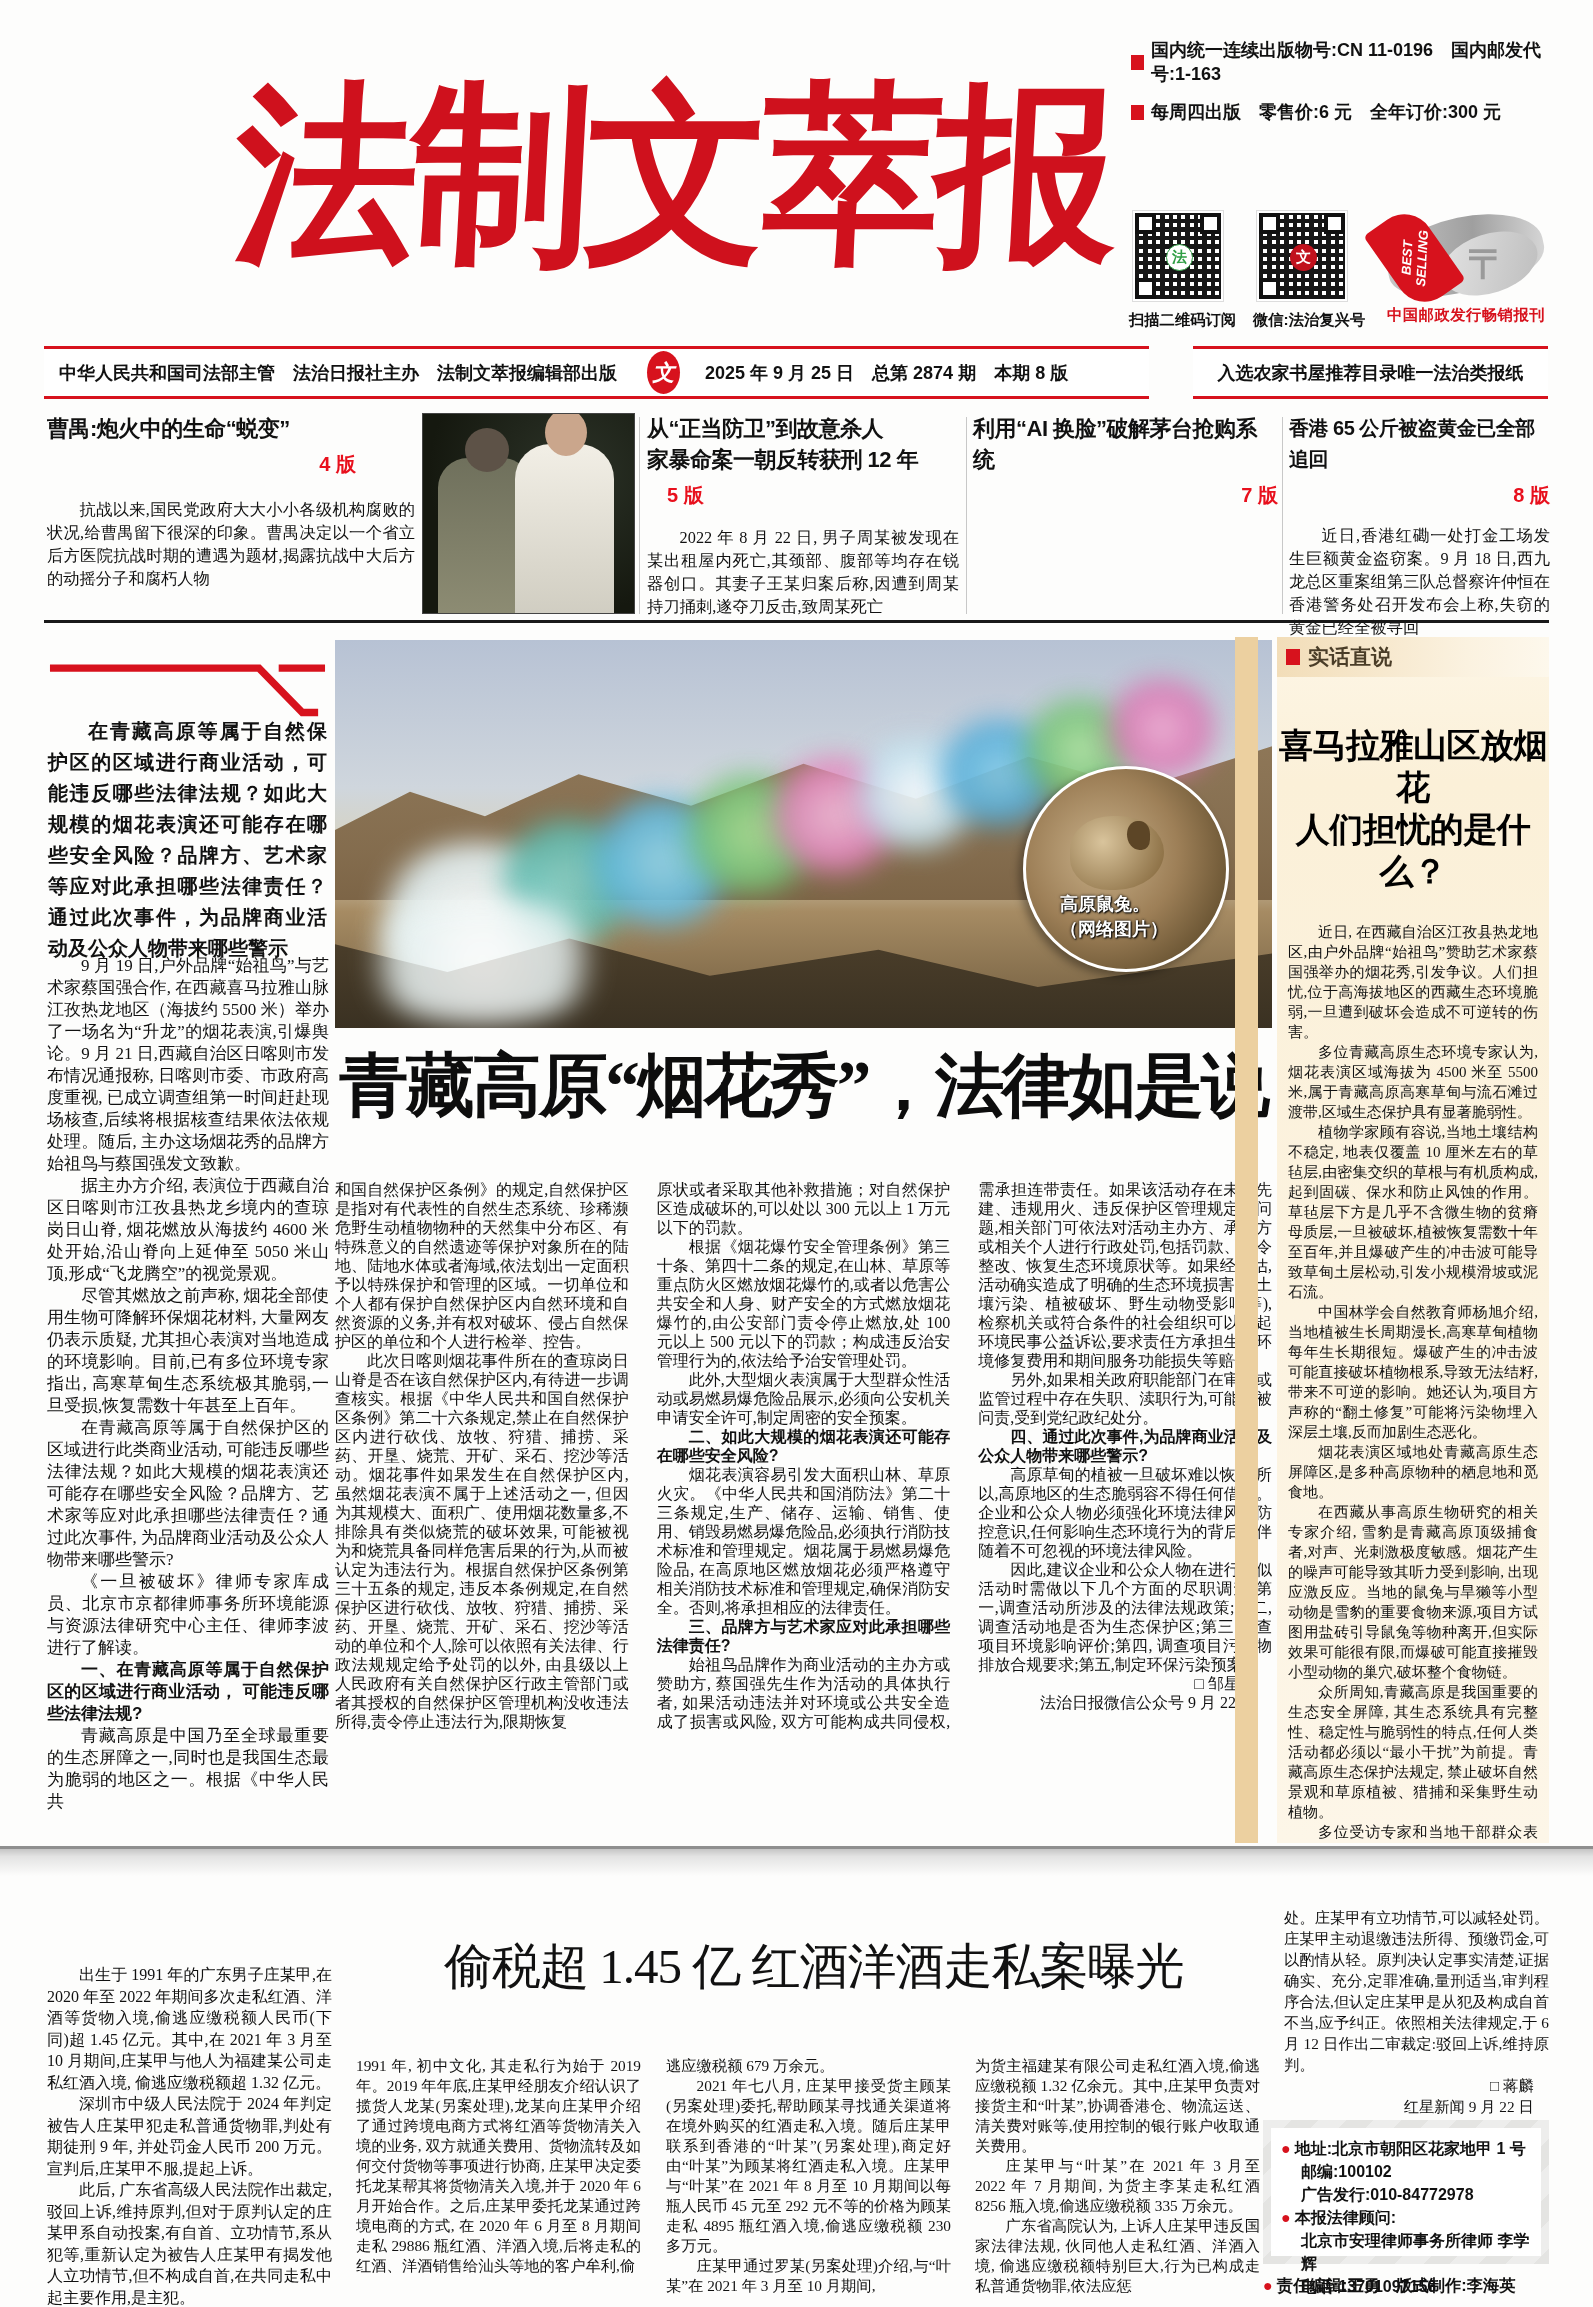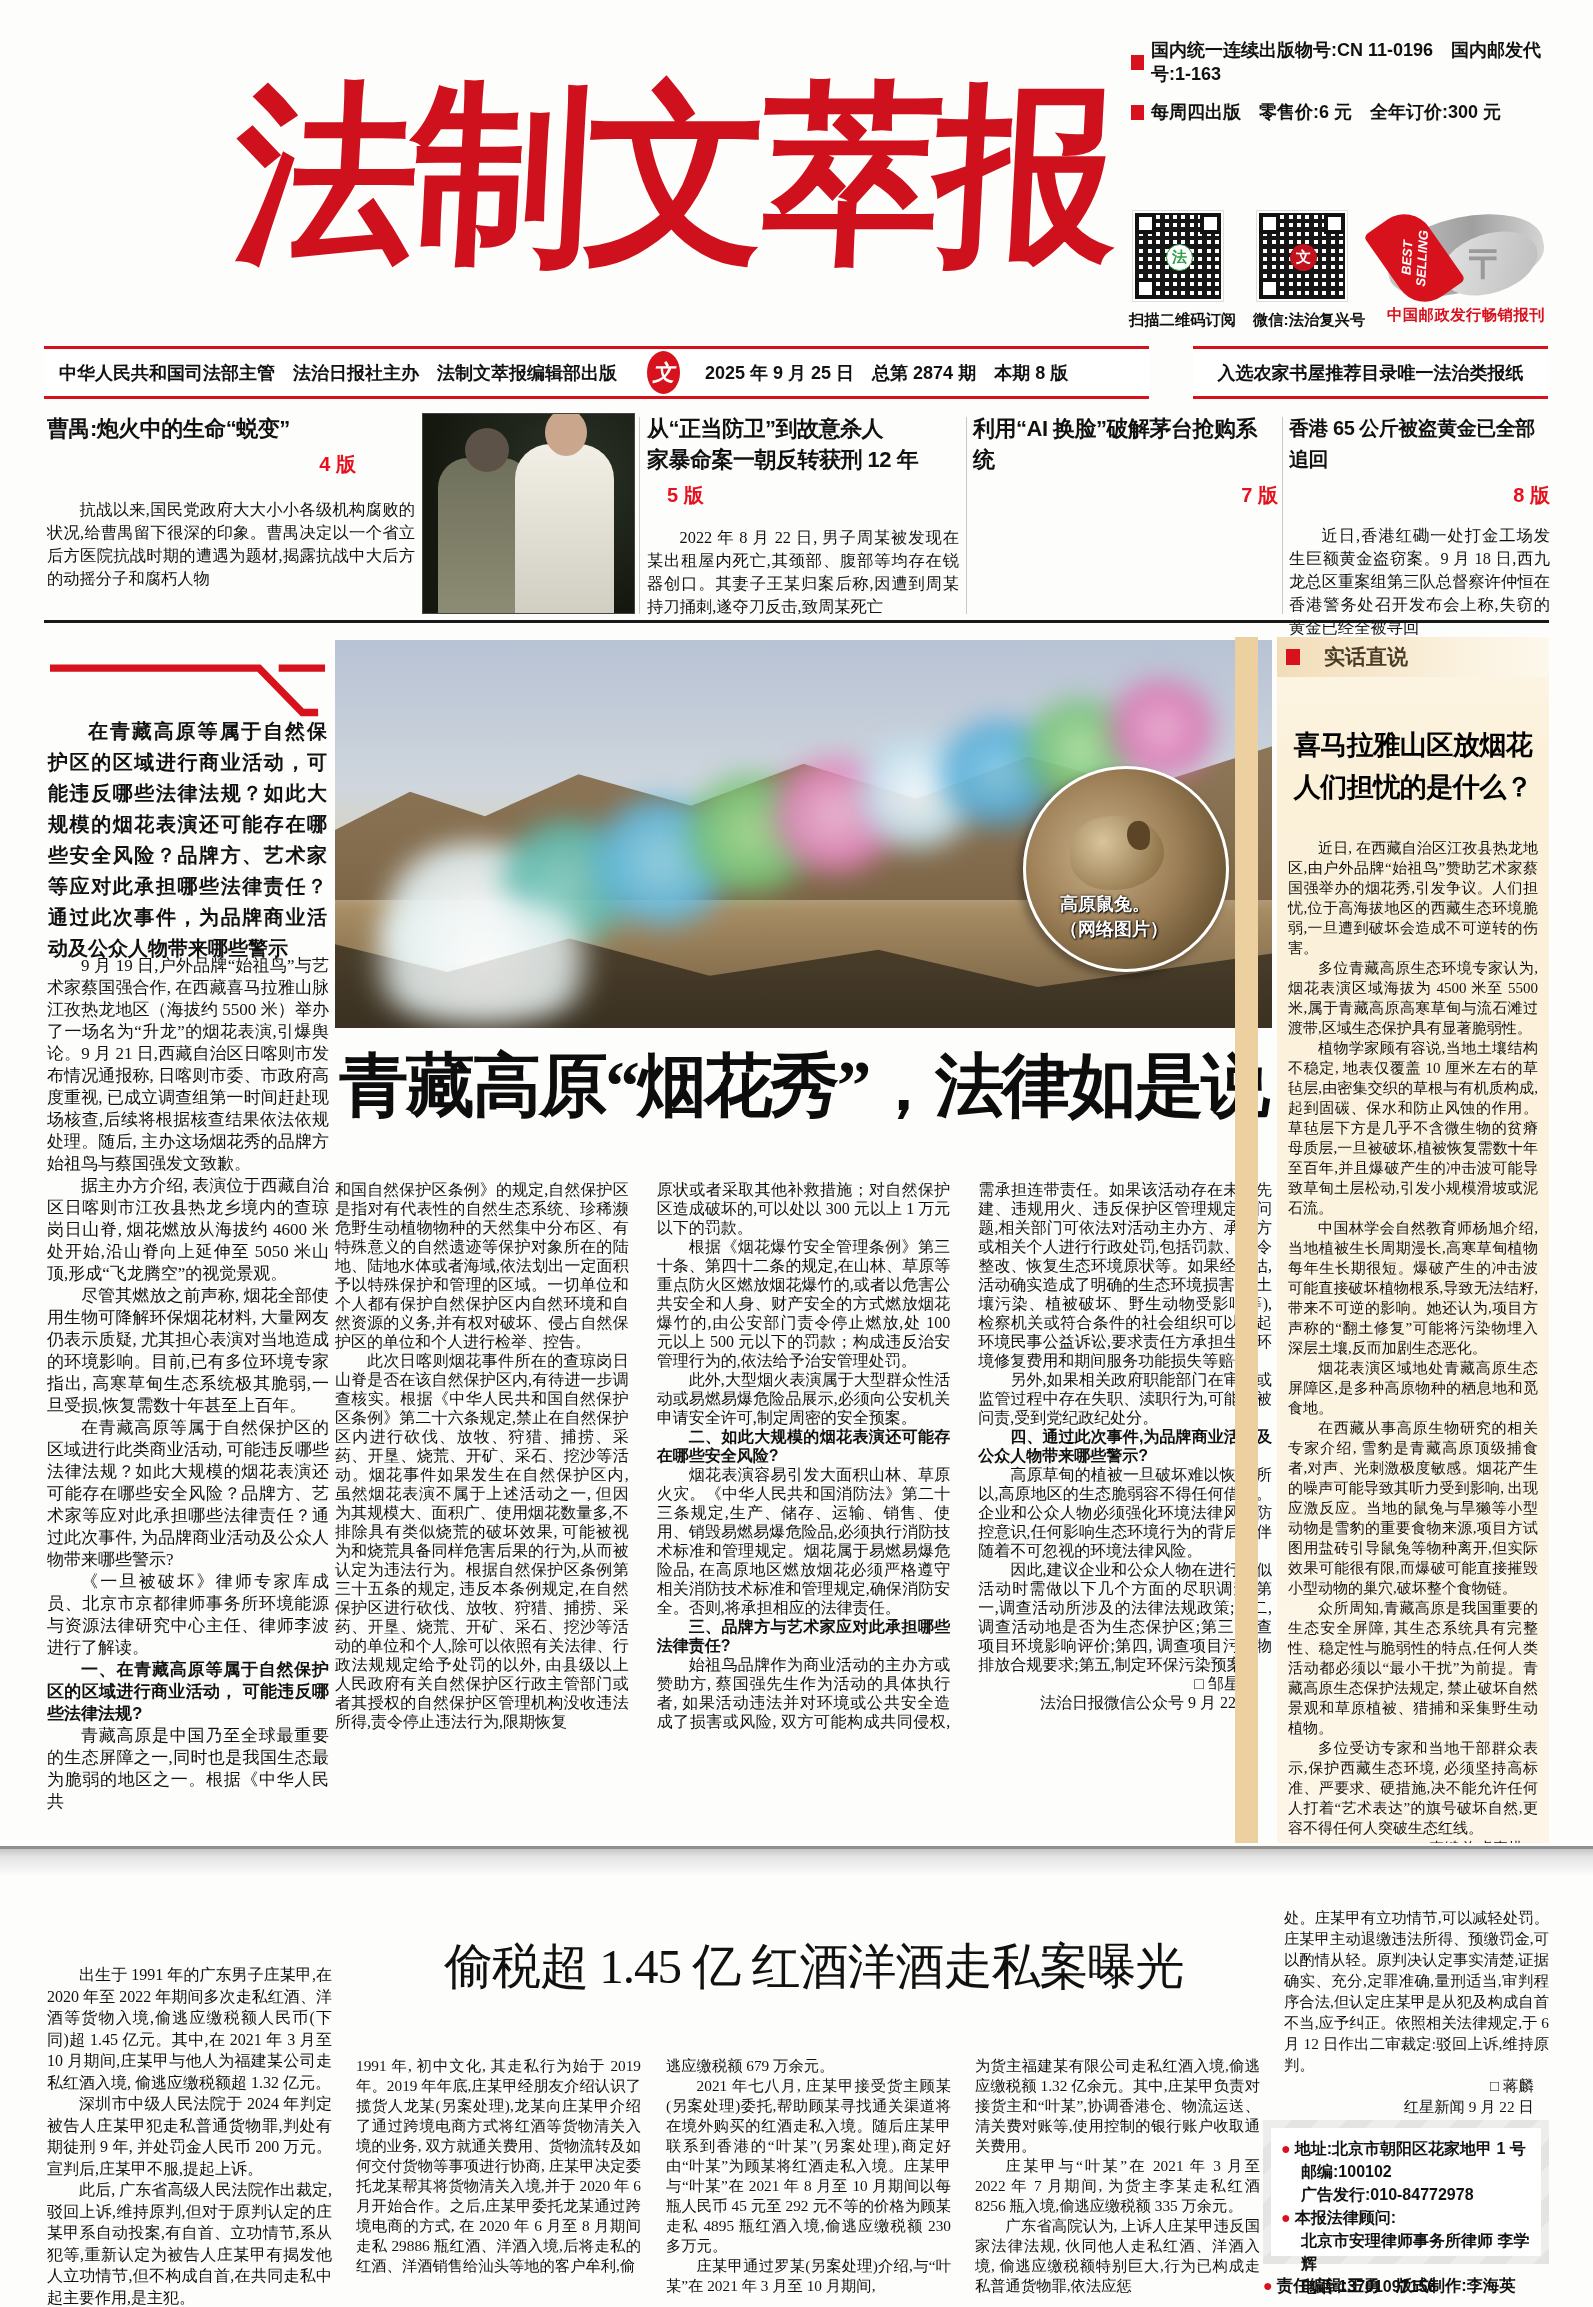--- a/index.html
+++ b/index.html
@@ -74,23 +74,23 @@
   .mainheadline { position:absolute; left:335px; top:1040px; width:937px; text-align:center; font-size:69px; font-weight:900; letter-spacing:-2.5px; color:#0d0d0d; font-family:"Liberation Serif","DejaVu Serif",serif; white-space:nowrap; }
 
   .mainbody { position:absolute; left:335px; top:1180px; width:937px; height:664px; column-count:3; column-gap:28px; font-size:16px; line-height:19px; text-align:justify; overflow:hidden; }
   .mainbody p { text-indent:2em; }
   .mainbody .sub { font-weight:bold; font-family:"Liberation Sans","DejaVu Sans",sans-serif; }
   .sig { text-align:right; padding-right:1em; text-indent:0 !important; }
 
   
   .tanbar { position:absolute; left:1235px; top:637px; width:23px; height:1206px; background:linear-gradient(#f0d6a6,#e7c astats); background:#ecd0a0; }
   .sidebar { position:absolute; left:1277px; top:637px; width:272px; height:1206px; background:linear-gradient(#fdf6e6,#fbf0d8 12%,#fdf6e8); overflow:hidden; }
-  .kicker { height:40px; background:linear-gradient(90deg,#f2ddb8,#fbf2e0 70%,#fdf8ec); display:flex; align-items:center; padding-left:9px; font-size:21px; font-weight:bold; color:#4a3d28; font-family:"Liberation Sans","DejaVu Sans",sans-serif;gap:16px; }
+  .kicker { height:40px; background:linear-gradient(90deg,#f2ddb8,#fbf2e0 70%,#fdf8ec); display:flex; align-items:center; padding-left:9px; font-size:21px; font-weight:bold; color:#4a3d28; font-family:"Liberation Sans","DejaVu Sans",sans-serif; }
   .kicker .redsq { width:14px; height:16px; margin-right:8px; }
-  .sbtitle { margin-top:47px; text-align:center; font-size:27px; line-height:42px; font-weight:900; color:#000; font-family:Liberation Sans, sans-serif; letter-spacing:-0.5px; }
+  .sbtitle { margin-top:47px; text-align:center; font-size:34px; line-height:42px; font-weight:900; color:#000; font-family:Liberation Sans, sans-serif; letter-spacing:-0.5px; }
   .sbbody { margin:30px 11px 0 11px; font-size:15px; line-height:20px; text-align:justify; }
   .sbbody p { text-indent:2em; }
 
   
   .grayband { position:absolute; left:0; top:1846px; width:1593px; height:30px; background:linear-gradient(#b9b9b9,#e3e3e3 35%,#fdfdfc); }
   .grayrule { position:absolute; left:0; top:1846px; width:1593px; height:3px; background:#8f8f8f; }
 
   
   .bcol { position:absolute; font-size:16px; line-height:21.5px; text-align:justify; overflow:hidden; }
   .bcol p { text-indent:2em; }

